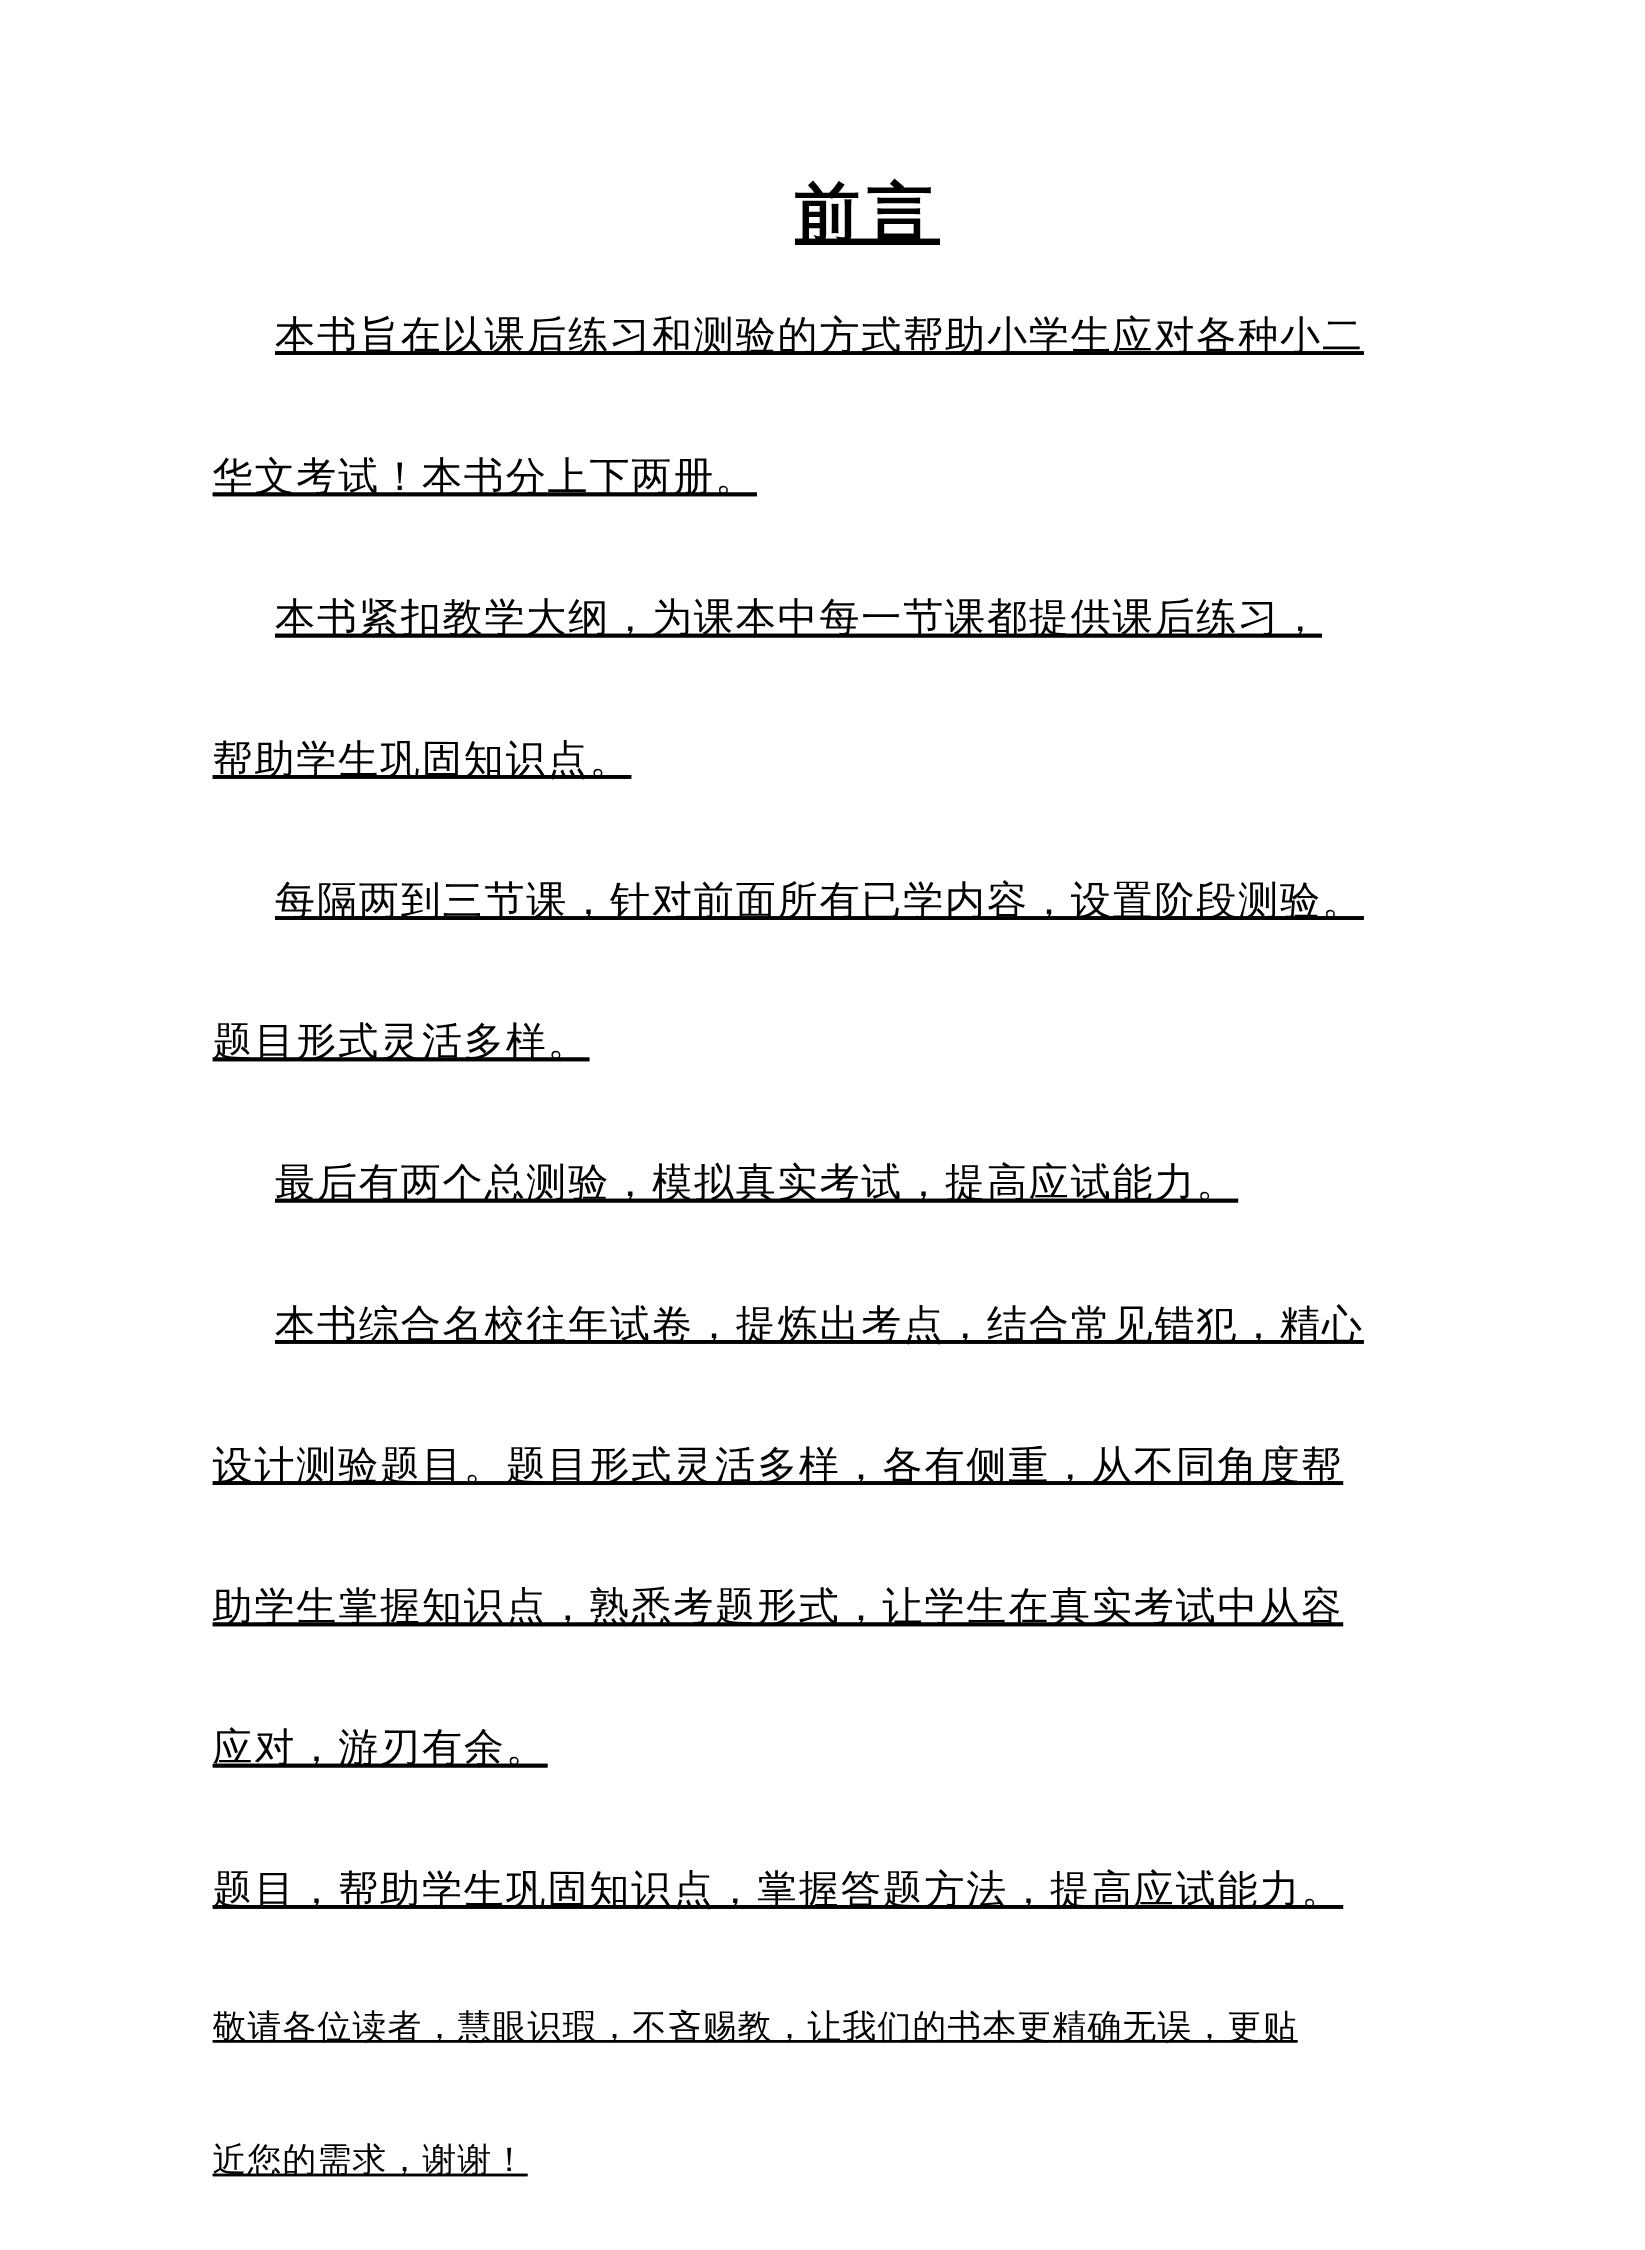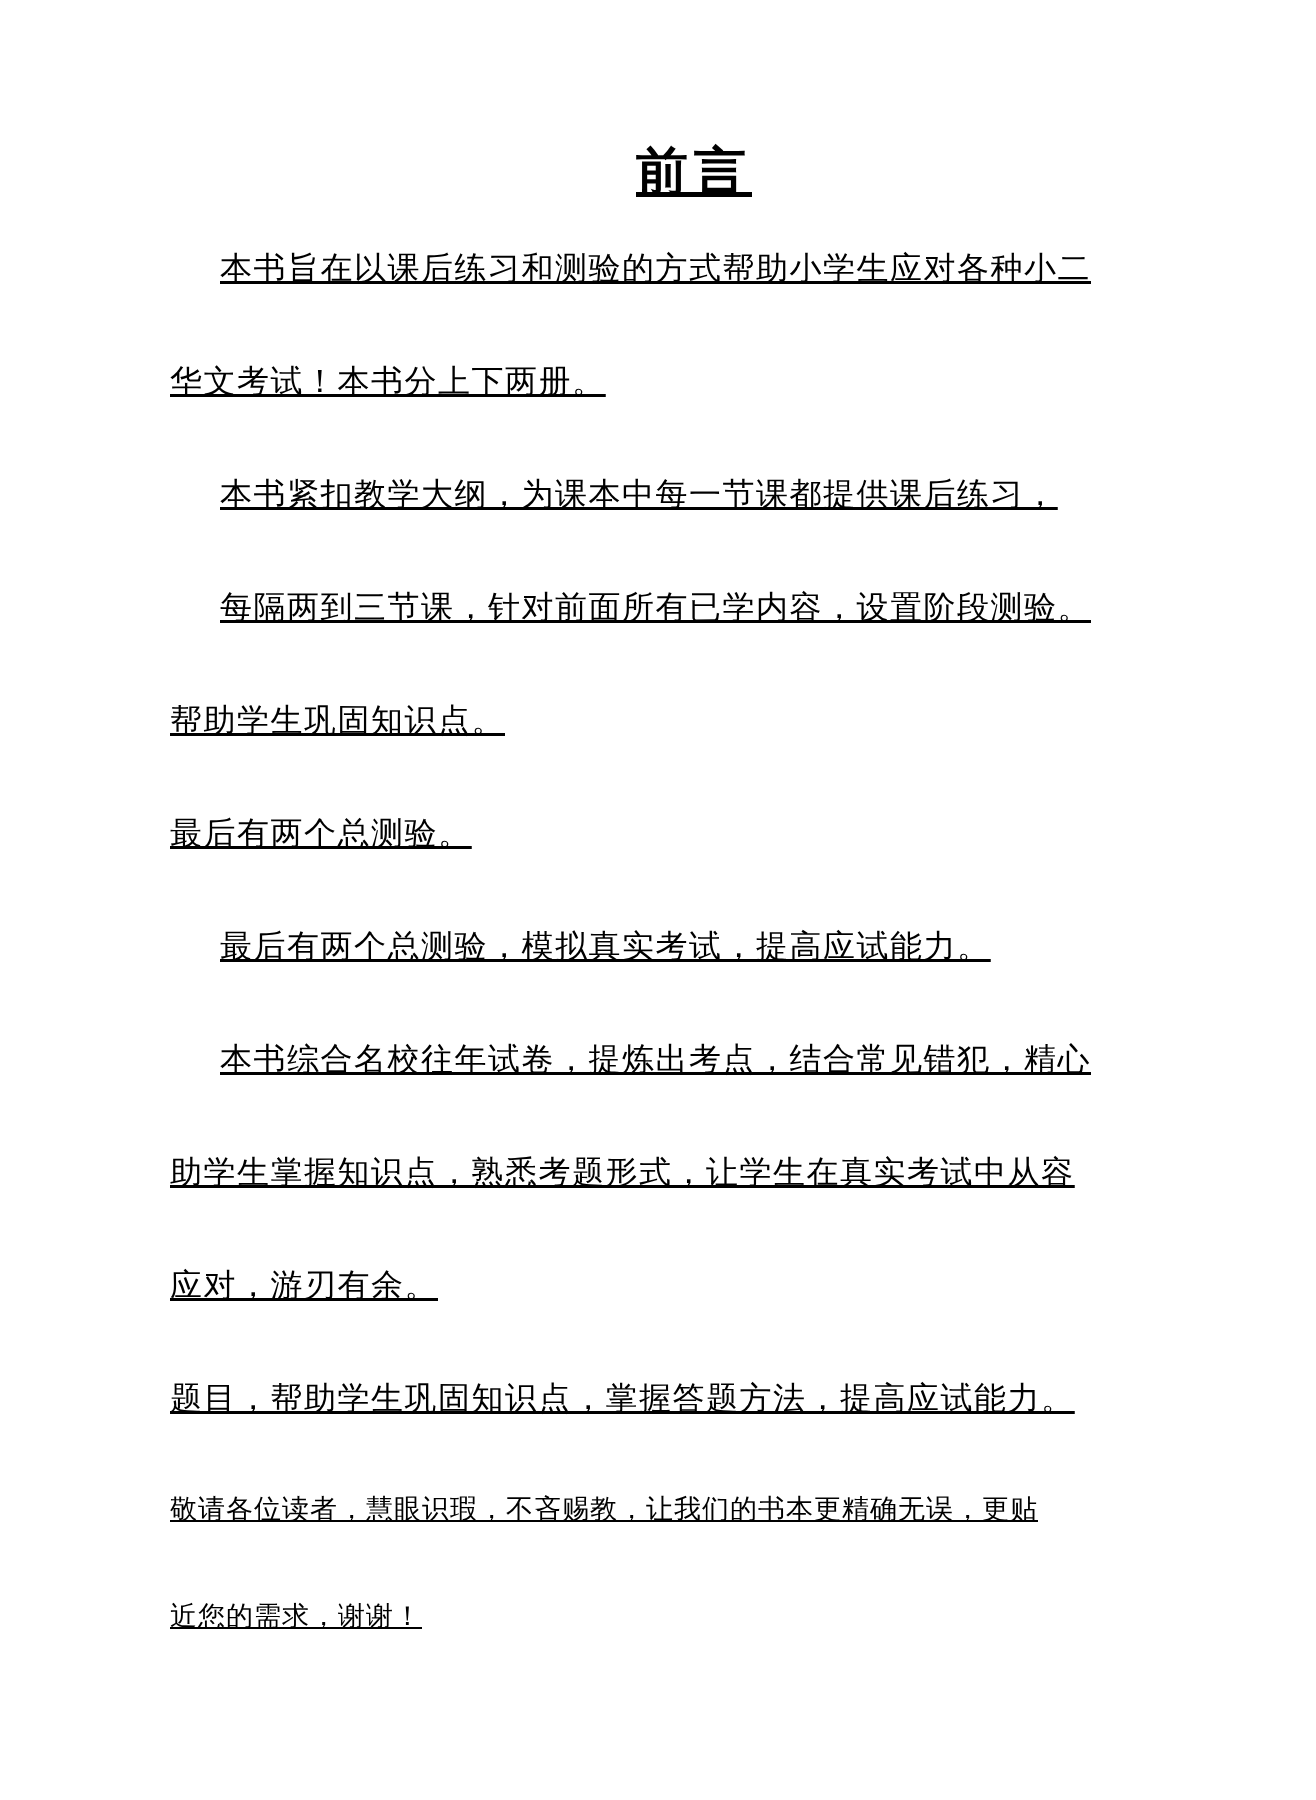--- a/index.html
+++ b/index.html
@@ -48,24 +48,25 @@
 </head>
 <body>
 
 <div class="page">
   <div class="content">
     <div class="doc-title">前言</div>
 
     <div class="line indent">本书旨在以课后练习和测验的方式帮助小学生应对各种小二</div>
     <div class="line">华文考试！本书分上下两册。</div>
     <div class="line indent">本书紧扣教学大纲，为课本中每一节课都提供课后练习，</div>
+    <div class="line">帮助学生巩固知识点。</div>
     <div class="line indent">每隔两到三节课，针对前面所有已学内容，设置阶段测验。</div>
-    <div class="line">帮助学生巩固知识点。</div>
-    <div class="line">最后有两个总测验。</div>
+    <div class="line">题目形式灵活多样。</div>
     <div class="line indent">最后有两个总测验，模拟真实考试，提高应试能力。</div>
     <div class="line indent">本书综合名校往年试卷，提炼出考点，结合常见错犯，精心</div>
+    <div class="line">设计测验题目。题目形式灵活多样，各有侧重，从不同角度帮</div>
     <div class="line">助学生掌握知识点，熟悉考题形式，让学生在真实考试中从容</div>
     <div class="line">应对，游刃有余。</div>
     <div class="line">题目，帮助学生巩固知识点，掌握答题方法，提高应试能力。</div>
     <div class="line small">敬请各位读者，慧眼识瑕，不吝赐教，让我们的书本更精确无误，更贴</div>
     <div class="line small">近您的需求，谢谢！</div>
   </div>
 </div>
 
 </body></html>

